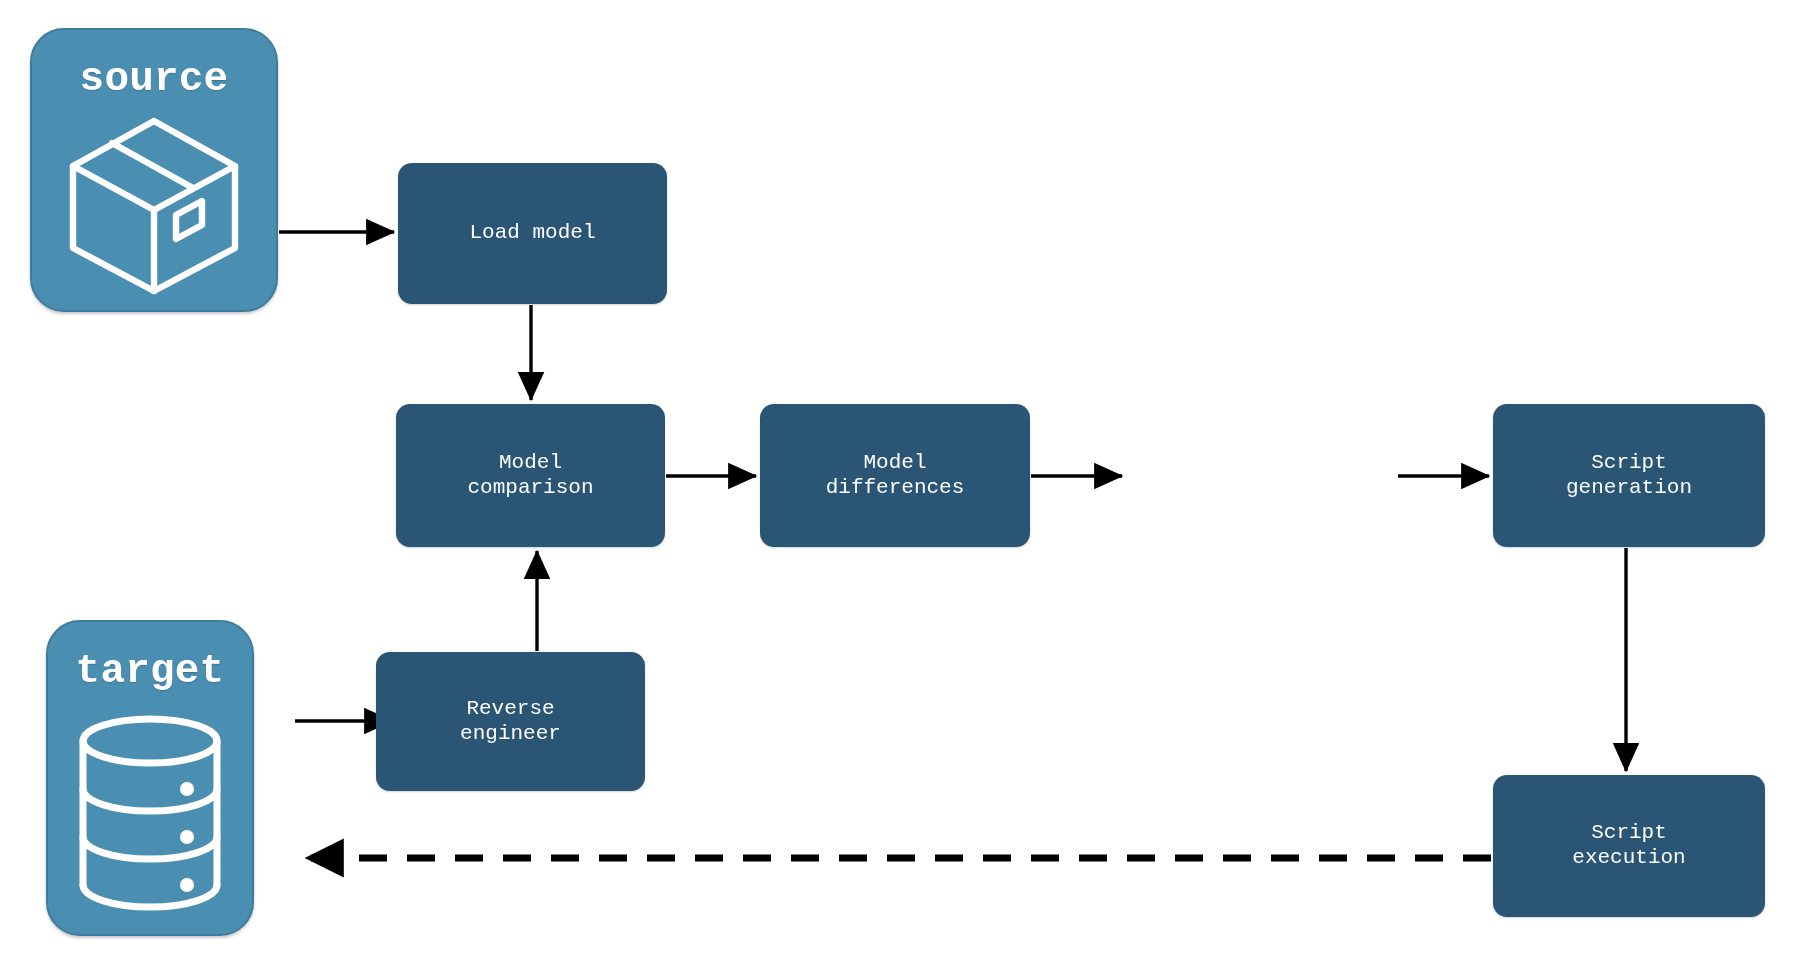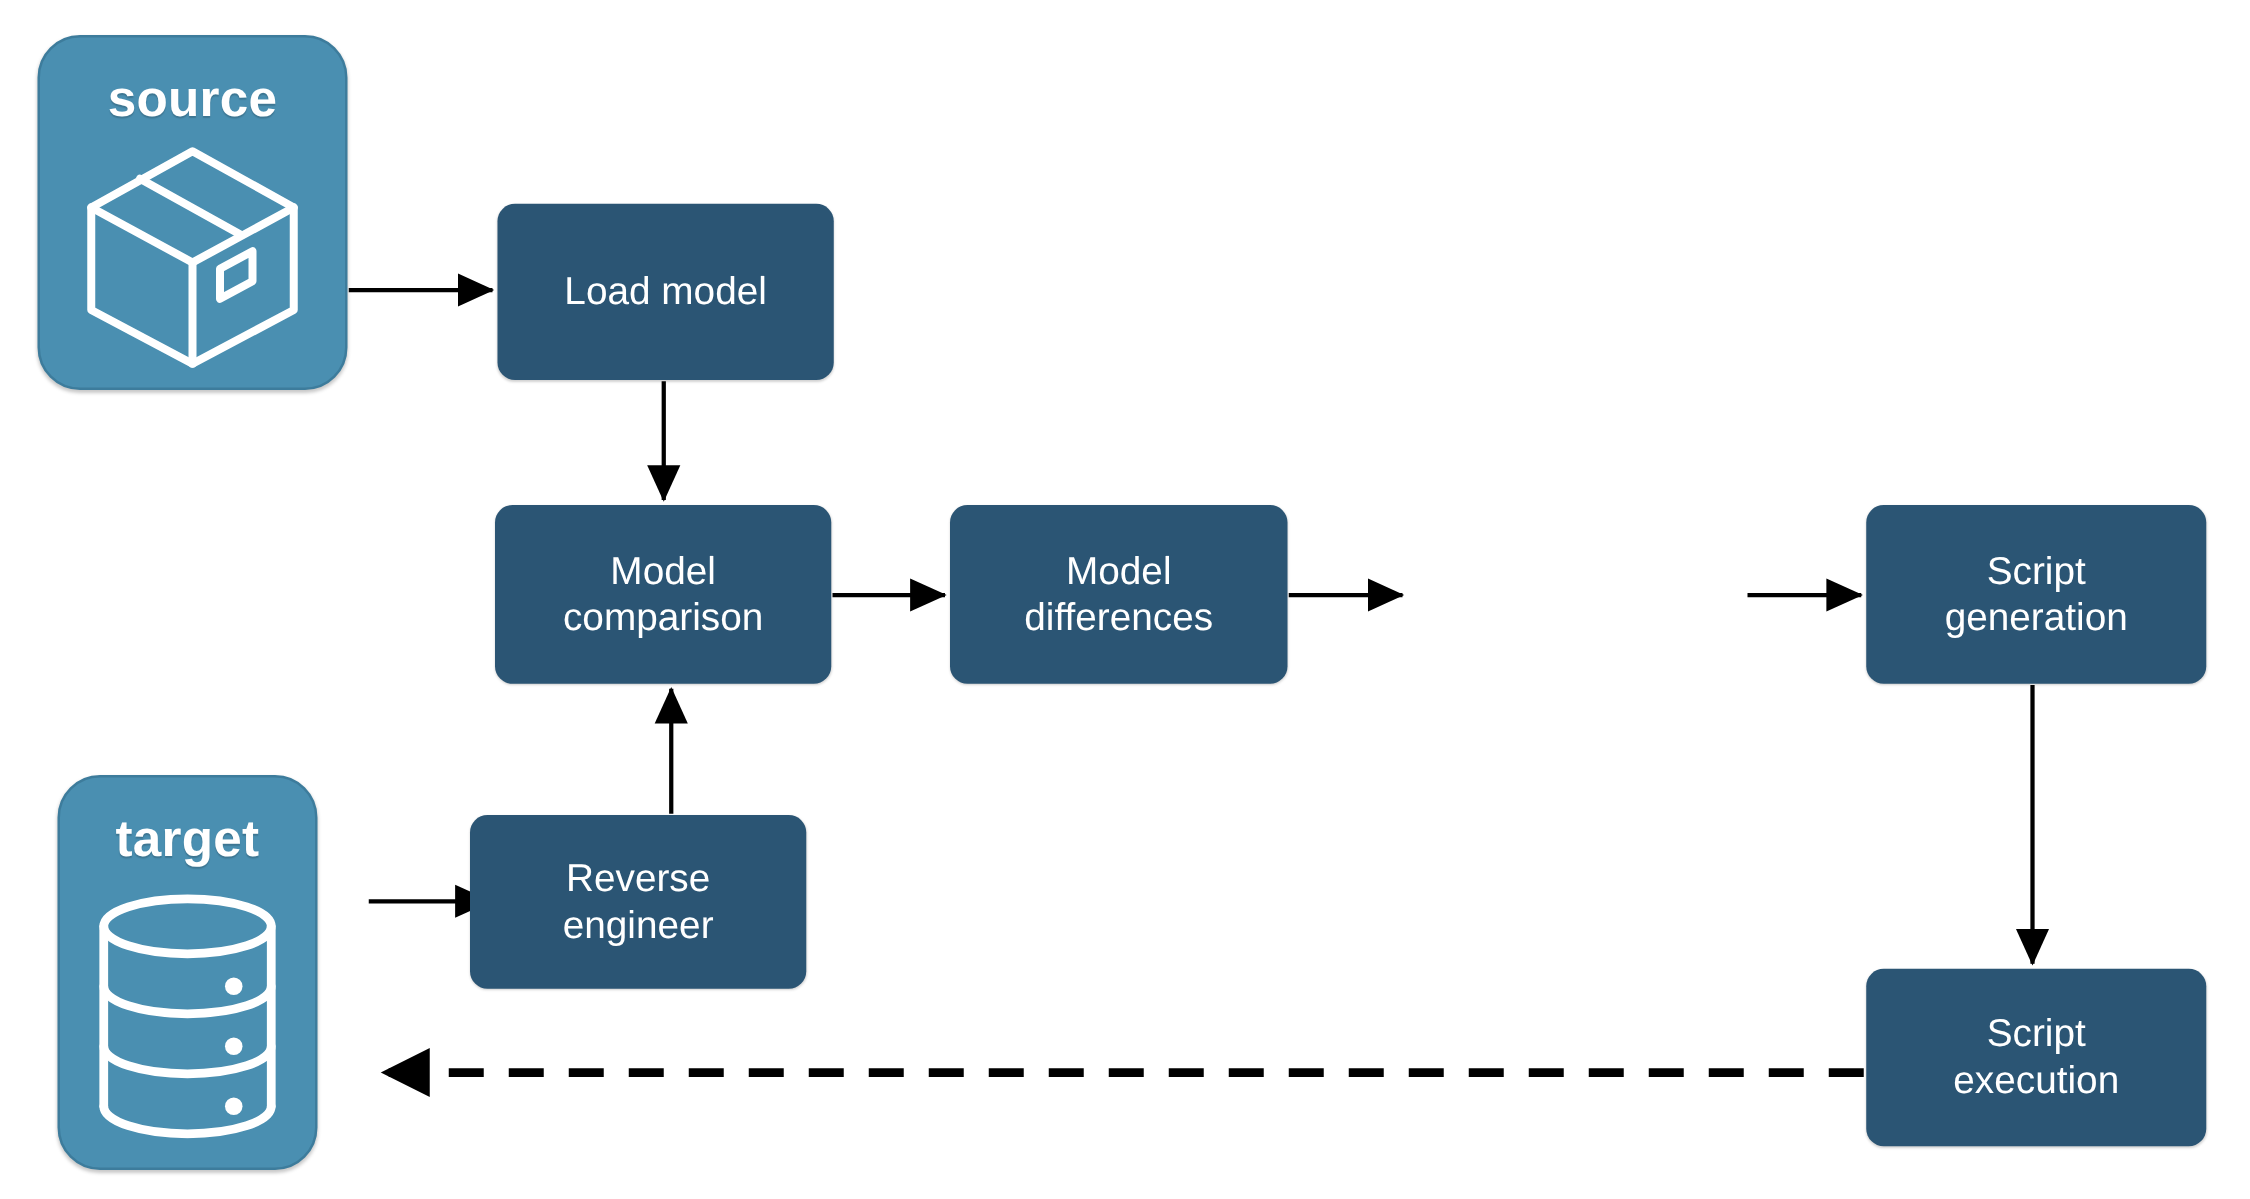--- a/index.html
+++ b/index.html
@@ -9,20 +9,21 @@
   }
   body {
     font-family: "Liberation Sans", sans-serif;
   }
   #canvas {
     position: relative;
     width: 1800px;
     height: 959px;
     background: #ffffff;
     overflow: hidden;
+    font-family: Liberation Mono, monospace;
   }
   #edges {
     position: absolute;
     left: 0;
     top: 0;
     width: 1800px;
     height: 959px;
     pointer-events: none;
   }
 
@@ -59,21 +60,21 @@
   .process {
     position: absolute;
     background: #2b5574;
     border-radius: 14px;
     box-sizing: border-box;
     display: flex;
     align-items: center;
     justify-content: center;
     text-align: center;
     color: #ffffff;
-    font-size: 31px;
+    font-size: 21px;
     line-height: 1.19;
     padding: 4px 10px;
     white-space: pre-line;
     box-shadow: 0 1px 2px rgba(0,0,0,0.18);
   }
 </style>
 </head>
 <body>
 
 <div id="canvas">

